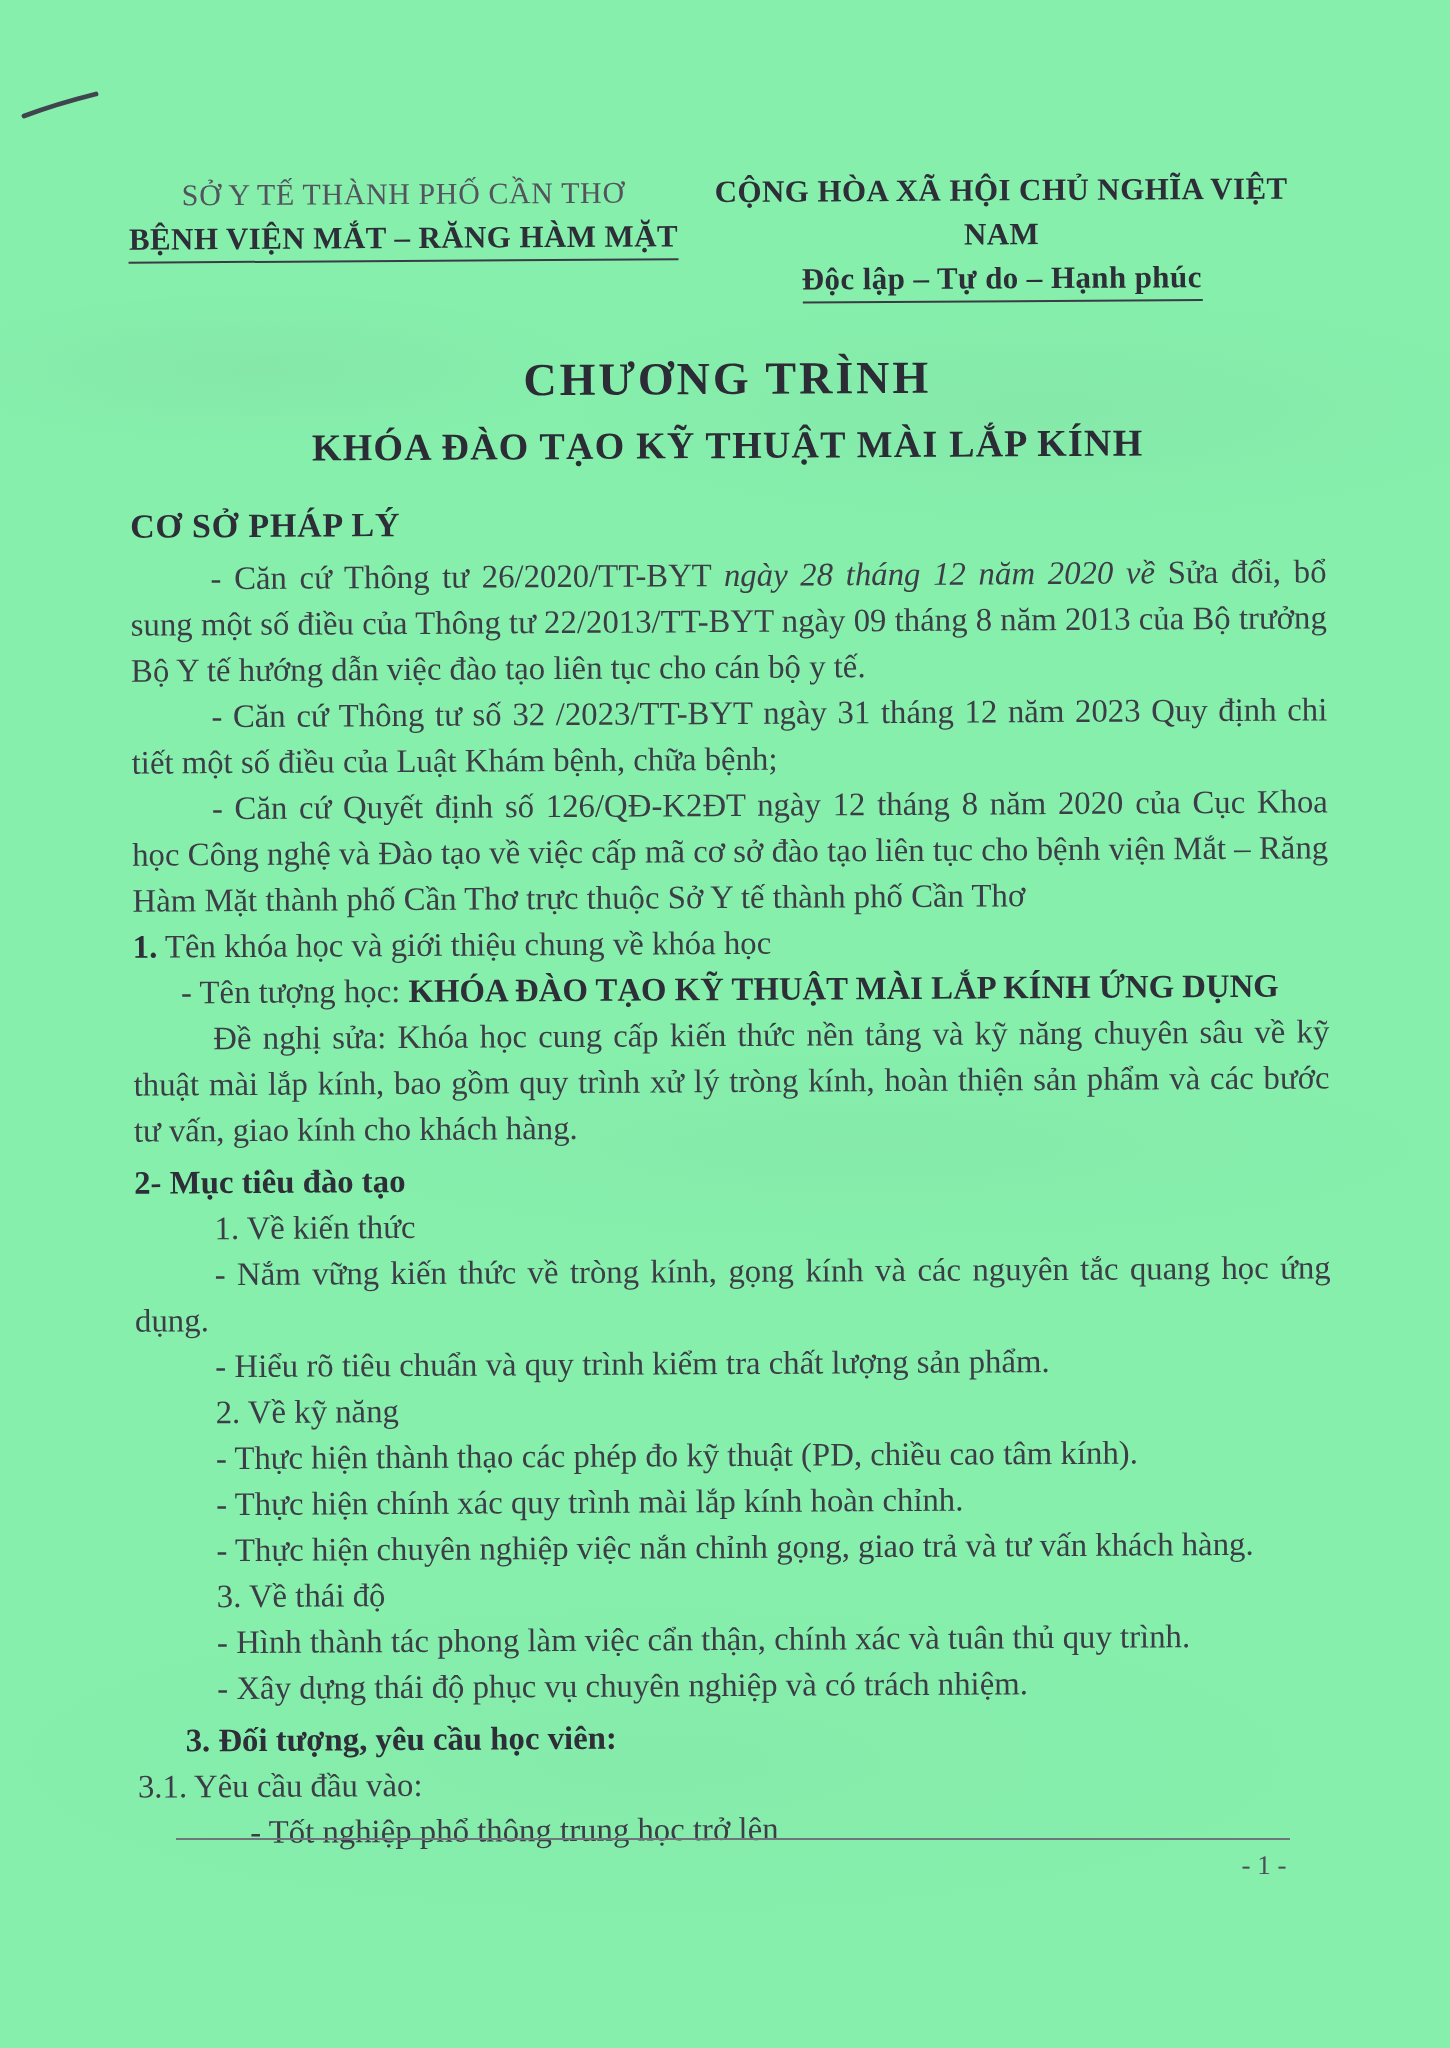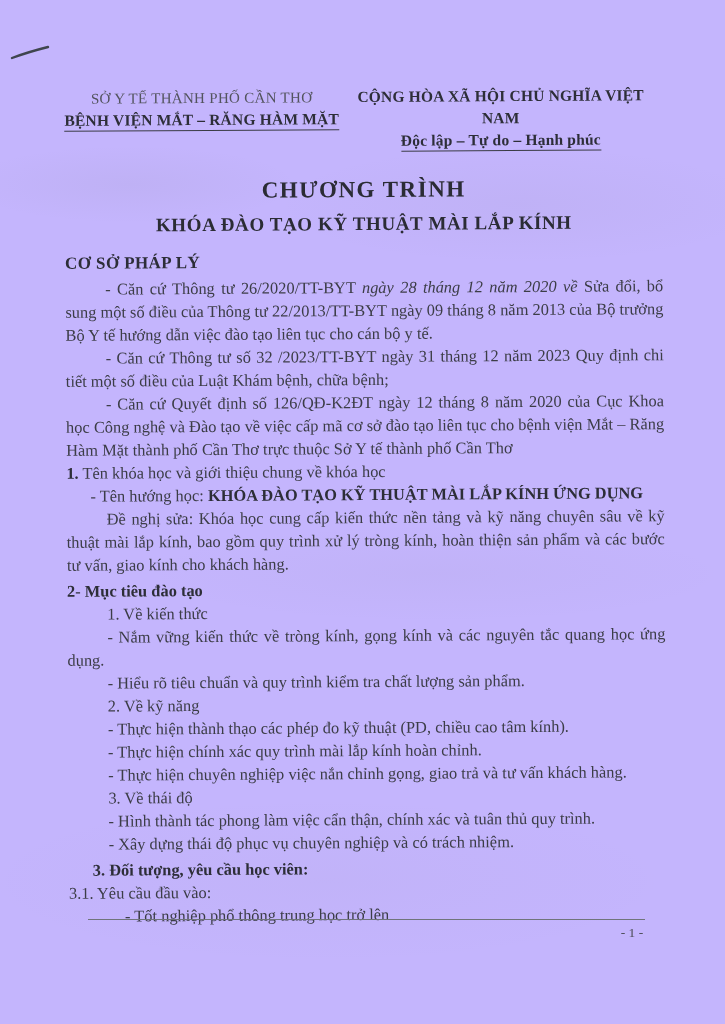--- a/index.html
+++ b/index.html
@@ -1,19 +1,19 @@
 <!DOCTYPE html>
 <html lang="vi"><head>
 <meta charset="utf-8">
 <style>
   html,body{margin:0;padding:0;background:#ffffff;}
   .page{
     position:relative;
     width:725px;height:1024px;
-    background:#c4b5fd;
+    background:#86efac;
     overflow:hidden;
     font-family:"Liberation Serif","DejaVu Serif",serif;
     color:#3c3d47;
   }
   
   .page::before{
     content:"";position:absolute;inset:0;pointer-events:none;
     background:
       radial-gradient(ellipse 260px 60px at 18% 18%, rgba(110,112,118,0.06), transparent 65%),
       radial-gradient(ellipse 380px 90px at 72% 20%, rgba(110,112,118,0.05), transparent 65%),
@@ -85,21 +85,21 @@
       <p class="sec-head legal-head">CƠ SỞ PHÁP LÝ</p>
 
       <p class="indent mt-sm"><span>- Căn cứ Thông tư 26/2020/TT-BYT </span><span class="ital">ngày 28 tháng 12 năm 2020 về</span><span>  Sửa đổi, bổ sung một số điều của Thông tư 22/2013/TT-BYT ngày 09 tháng 8 năm 2013 của Bộ trưởng Bộ Y tế hướng dẫn việc đào tạo liên tục cho cán bộ y tế.</span></p>
 
       <p class="indent">- Căn cứ Thông tư số 32 /2023/TT-BYT ngày 31 tháng 12 năm 2023 Quy định chi tiết một số điều của Luật Khám bệnh, chữa bệnh;</p>
 
       <p class="indent">- Căn cứ Quyết định số 126/QĐ-K2ĐT ngày 12 tháng 8 năm 2020 của Cục Khoa học Công nghệ và Đào tạo về việc cấp mã cơ sở đào tạo liên tục cho bệnh viện Mắt – Răng Hàm Mặt thành phố Cần Thơ trực thuộc Sở Y tế thành phố Cần Thơ</p>
 
       <p><span class="bold">1.</span><span> Tên khóa học và giới thiệu chung về khóa học</span></p>
 
-      <p class="indent-sm nowrap"><span>- Tên hướng học: </span><span class="bold">KHÓA ĐÀO TẠO KỸ THUẬT MÀI LẮP KÍNH ỨNG DỤNG</span></p>
+      <p class="indent-sm nowrap"><span>- Tên tượng học: </span><span class="bold">KHÓA ĐÀO TẠO KỸ THUẬT MÀI LẮP KÍNH ỨNG DỤNG</span></p>
 
       <p class="indent">Đề nghị sửa: Khóa học cung cấp kiến thức nền tảng và kỹ năng chuyên sâu về kỹ thuật mài lắp kính, bao gồm quy trình xử lý tròng kính, hoàn thiện sản phẩm và các bước tư vấn, giao kính cho khách hàng.</p>
 
       <p class="sec-head mt-sm">2- Mục tiêu đào tạo</p>
 
       <p class="indent">1. Về kiến thức</p>
       <p class="indent">- Nắm vững kiến thức về tròng kính, gọng kính và các nguyên tắc quang học ứng dụng.</p>
       <p class="indent">- Hiểu rõ tiêu chuẩn và quy trình kiểm tra chất lượng sản phẩm.</p>
       <p class="indent">2. Về kỹ năng</p>
       <p class="indent">- Thực hiện thành thạo các phép đo kỹ thuật (PD, chiều cao tâm kính).</p>

